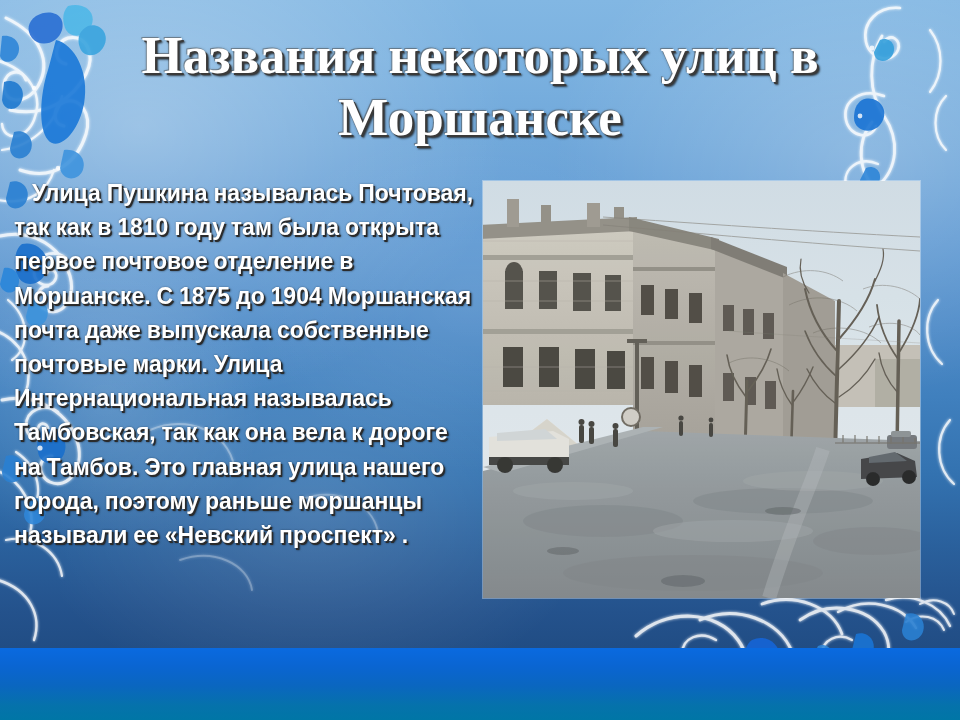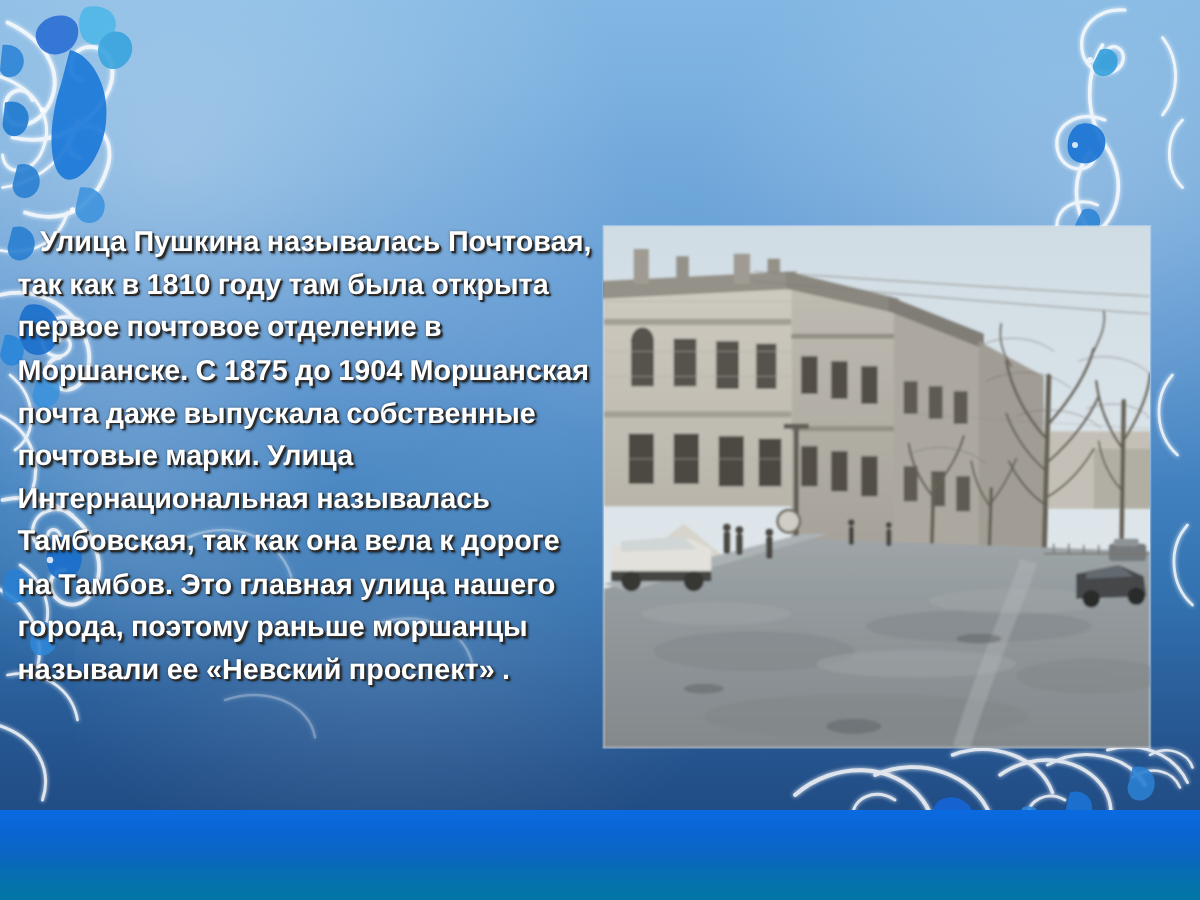--- a/index.html
+++ b/index.html
@@ -240,20 +240,22 @@
       <circle cx="40" cy="448" r="2.6"></circle>
       <circle cx="872" cy="48" r="2.4"></circle>
       <circle cx="860" cy="116" r="2.4"></circle>
       <circle cx="700" cy="688" r="2.4"></circle>
       <circle cx="760" cy="656" r="2.4"></circle>
       <circle cx="34" cy="88" r="2.2"></circle>
       <circle cx="58" cy="168" r="2.2"></circle>
     </g>
   </svg>
 
+  <div id="title">Названия некоторых улиц в
+Моршанске</div>
 
   <div id="body-text">Улица Пушкина называлась Почтовая, так как в 1810 году там была открыта первое почтовое отделение в Моршанске. С 1875 до 1904 Моршанская почта даже выпускала собственные почтовые марки. Улица Интернациональная называлась Тамбовская, так как она вела к дороге на Тамбов. Это главная улица нашего города, поэтому раньше моршанцы называли ее «Невский проспект» .</div>
 
   <div id="photo" title="Историческая фотография главной улицы Моршанска с двухэтажными зданиями, деревьями и автомобилями на дороге">
     <svg width="437" height="417" viewBox="0 0 437 417">
       <defs>
         <linearGradient id="skyg" x1="0" y1="0" x2="0" y2="1">
           <stop offset="0" stop-color="#cfdbe4"></stop>
           <stop offset="0.55" stop-color="#dde5ea"></stop>
           <stop offset="1" stop-color="#e4e9ec"></stop>

